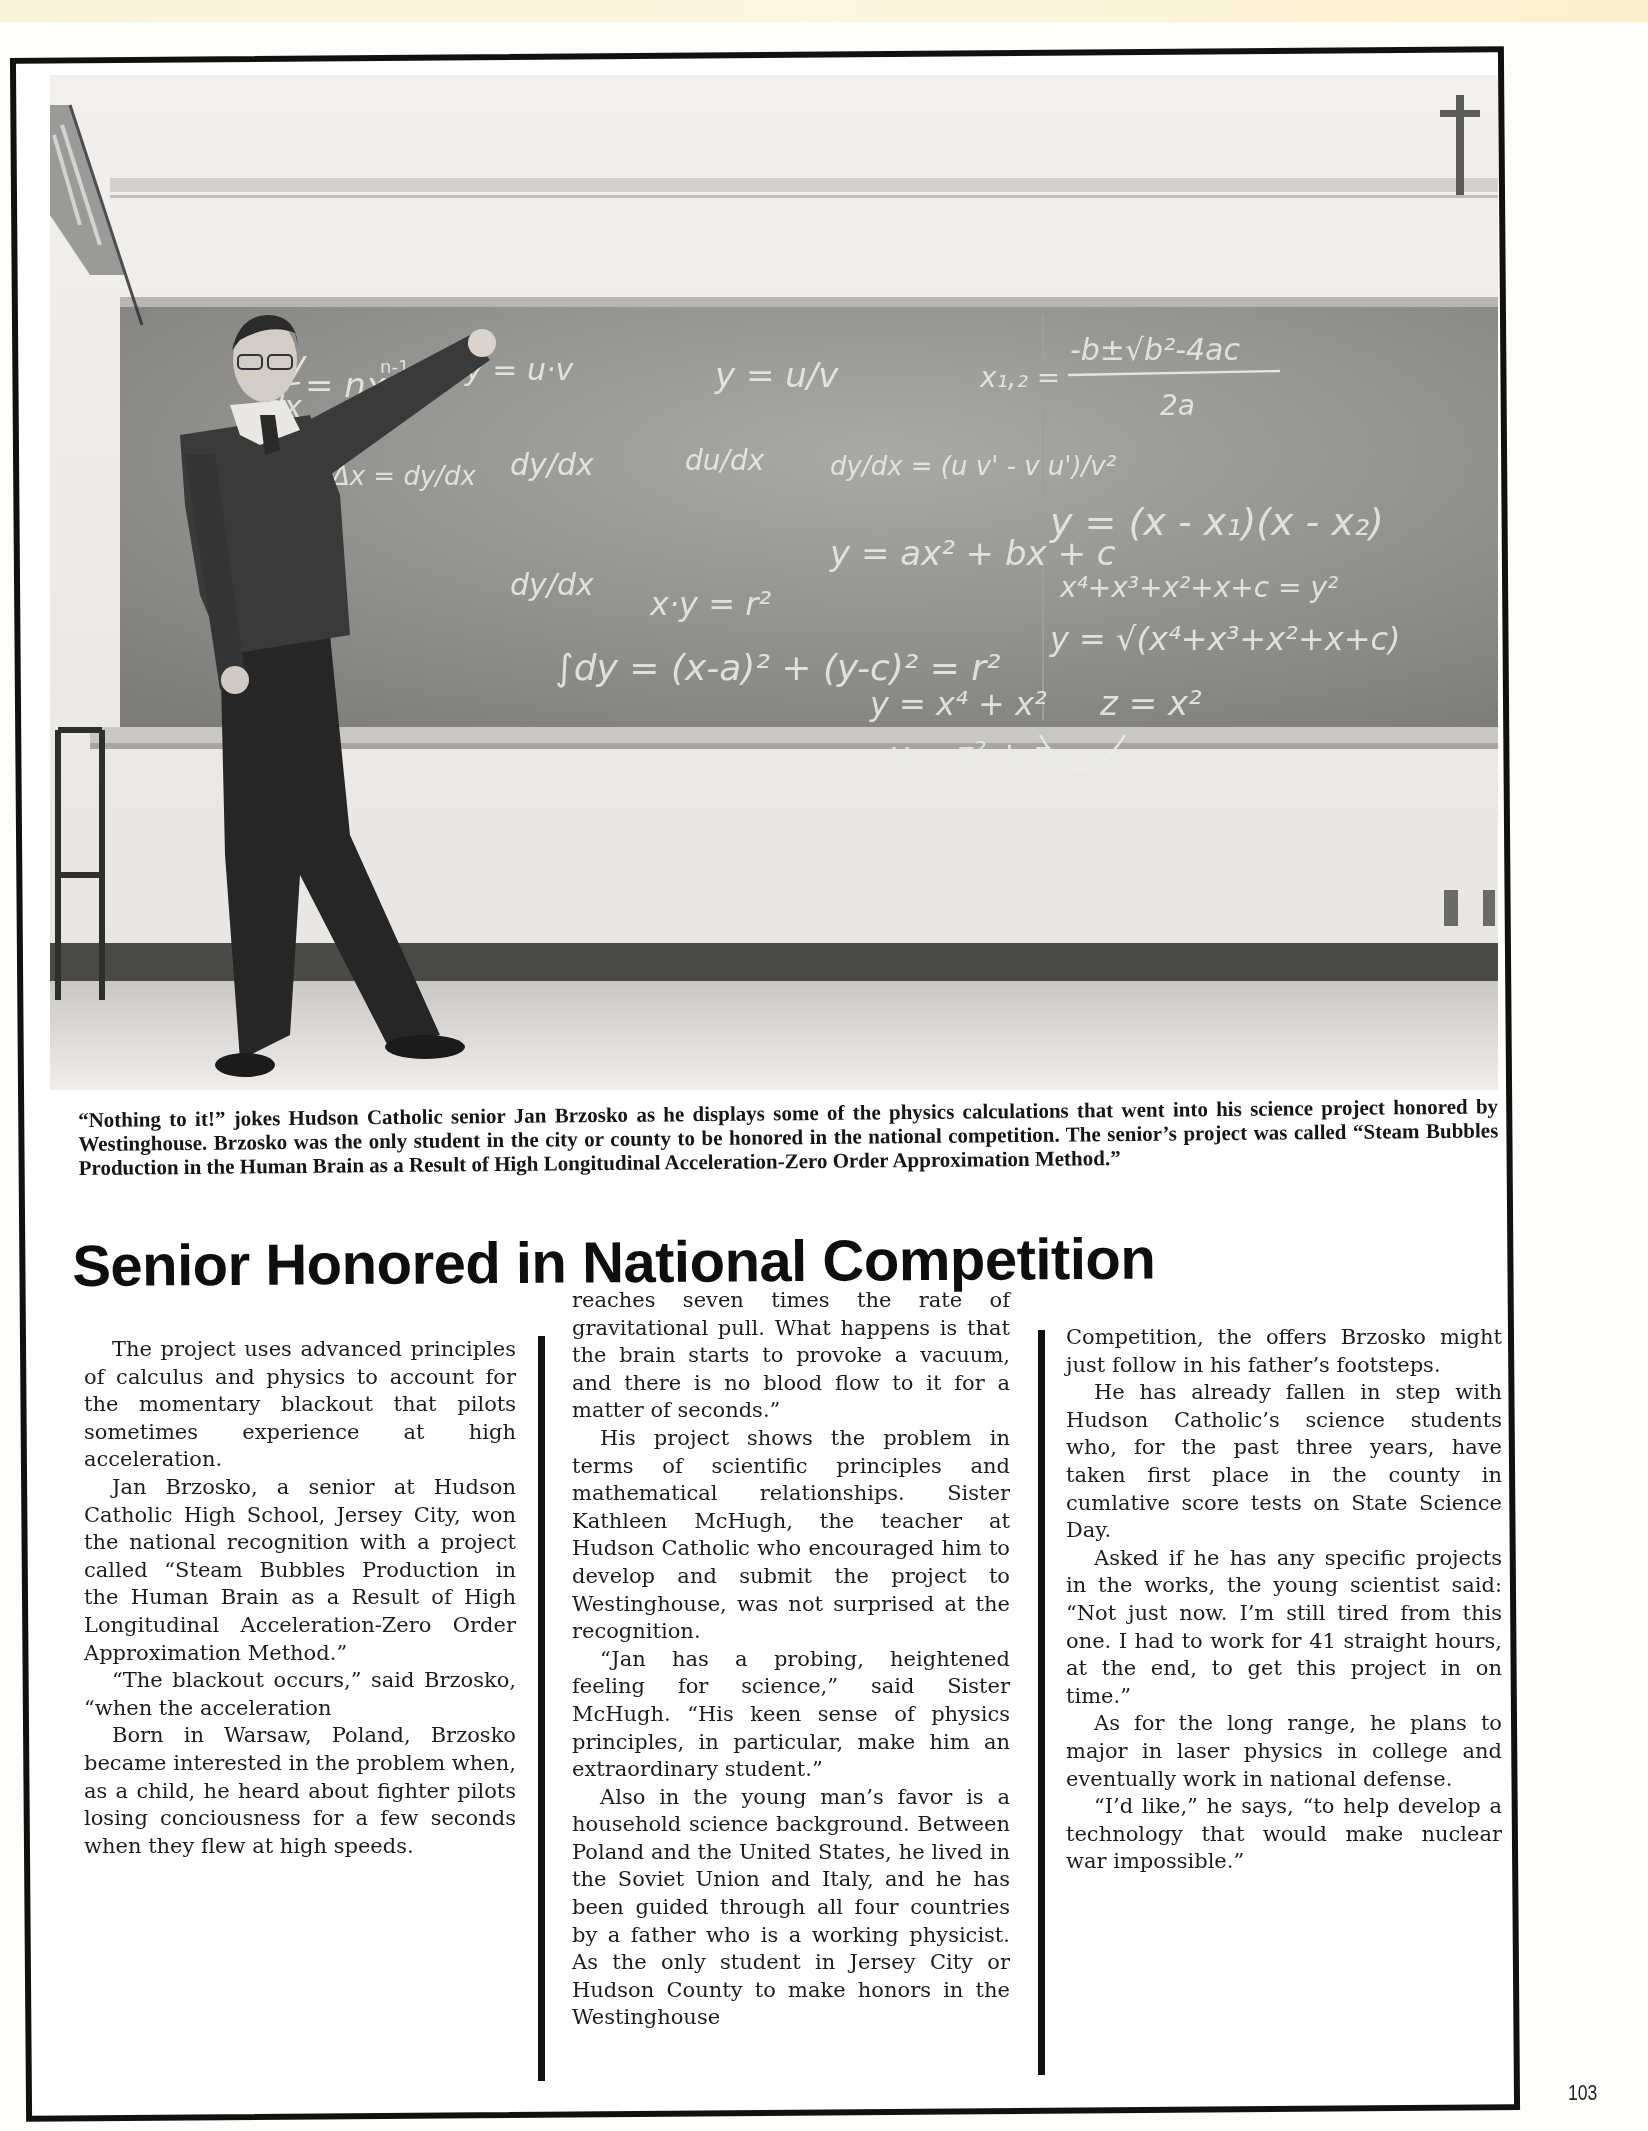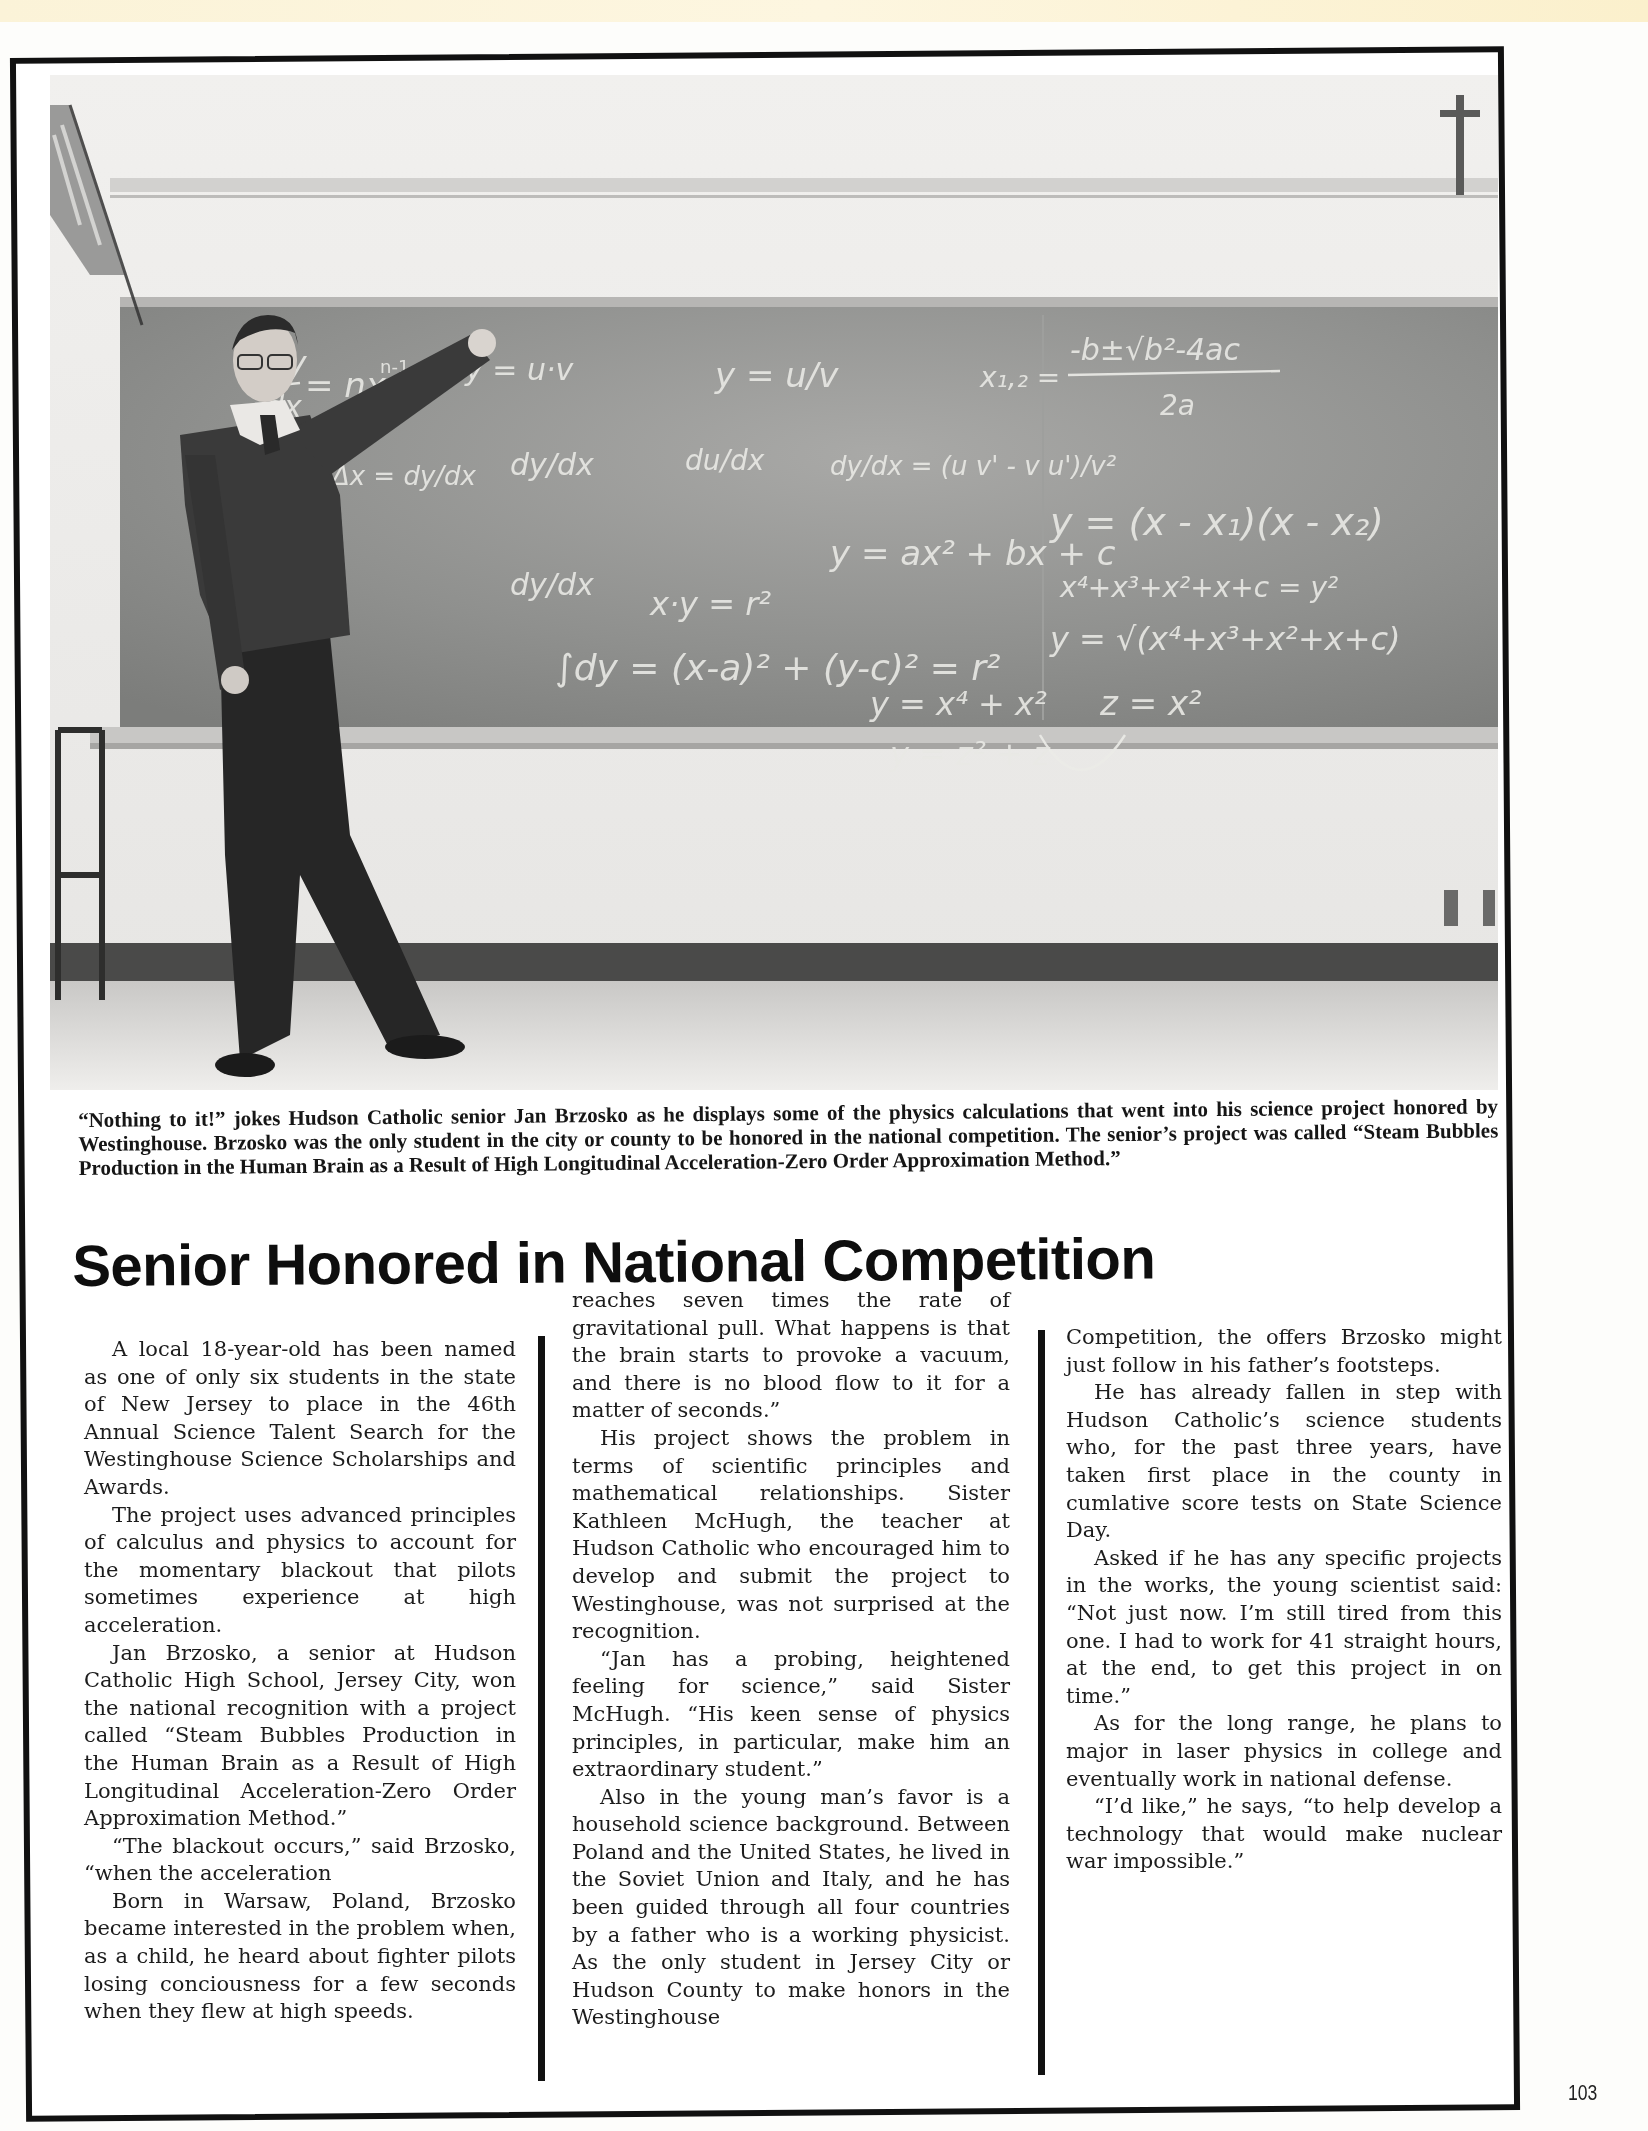--- a/index.html
+++ b/index.html
@@ -175,21 +175,20 @@
       <rect x="218" y="280" width="24" height="14" rx="4" fill="none" stroke="#333" stroke-width="2"></rect>
     </g>
   </svg>
 </div>
 
 <div class="caption">“Nothing to it!” jokes Hudson Catholic senior Jan Brzosko as he displays some of the physics calculations that went into his science project honored by Westinghouse. Brzosko was the only student in the city or county to be honored in the national competition. The senior’s project was called “Steam Bubbles Production in the Human Brain as a Result of High Longitudinal Acceleration-Zero Order Approximation Method.”</div>
 
 <h1 class="headline" style="margin:0;">Senior Honored in National Competition</h1>
 
 <div class="col col1">
-  <p>A local 18-year-old has been named as one of only six students in the state of New Jersey to place in the 46th Annual Science Talent Search for the Westinghouse Science Scholarships and Awards.</p>
   <p>The project uses advanced principles of calculus and physics to account for the momentary blackout that pilots sometimes experience at high acceleration.</p>
   <p>Jan Brzosko, a senior at Hudson Catholic High School, Jersey City, won the national recognition with a project called “Steam Bubbles Production in the Human Brain as a Result of High Longitudinal Acceleration-Zero Order Approximation Method.”</p>
   <p>“The blackout occurs,” said Brzosko, “when the acceleration</p>
   <p>Born in Warsaw, Poland, Brzosko became interested in the problem when, as a child, he heard about fighter pilots losing conciousness for a few seconds when they flew at high speeds.</p>
 </div>
 
 <div class="divider div1"></div>
 
 <div class="col col2">
   <p class="noindent">reaches seven times the rate of gravitational pull. What happens is that the brain starts to provoke a vacuum, and there is no blood flow to it for a matter of seconds.”</p>

